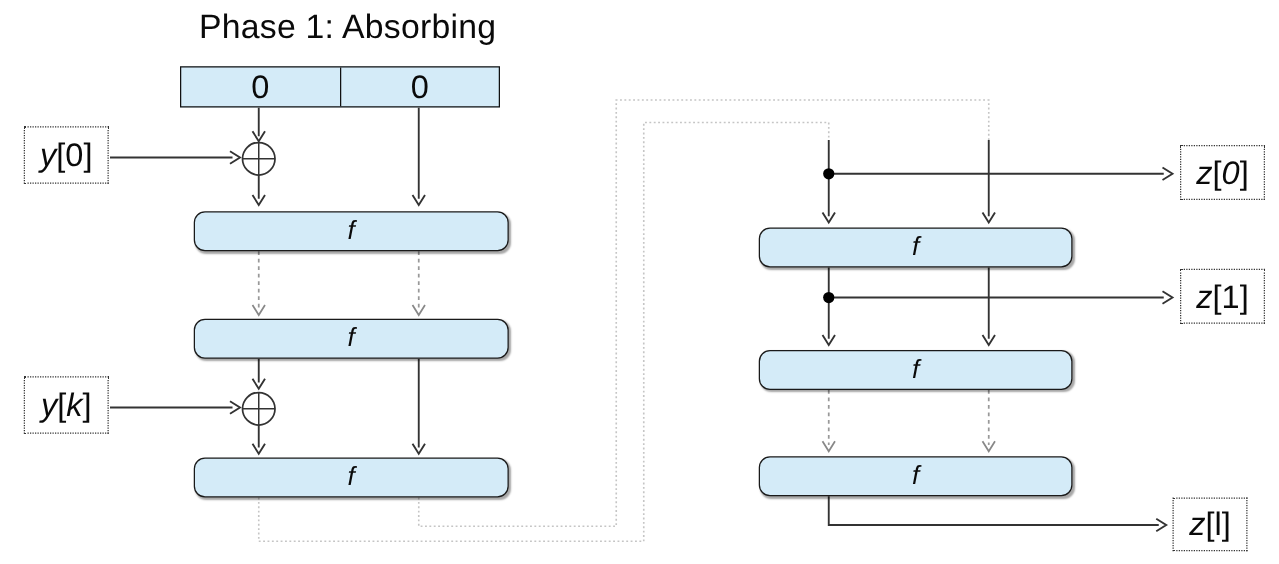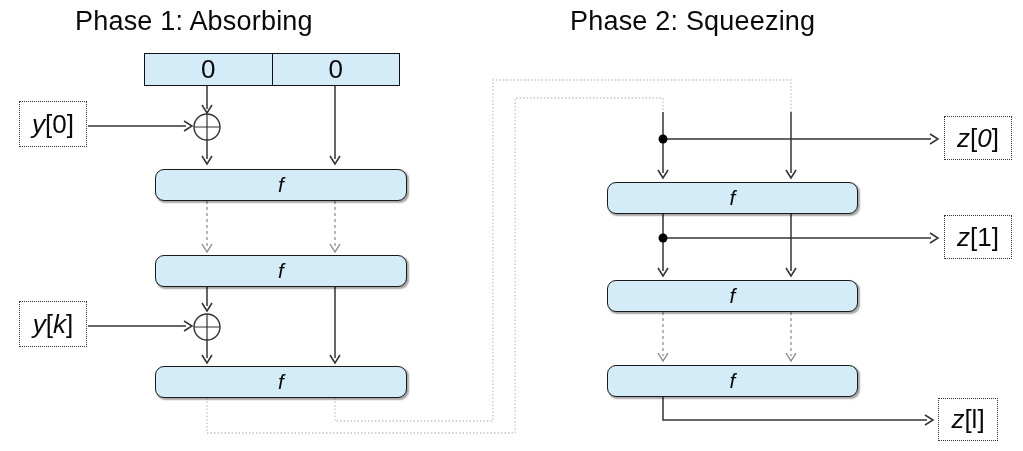--- a/index.html
+++ b/index.html
@@ -2,21 +2,21 @@
 <html><head>
 <meta charset="utf-8">
 <style>
   html,body{margin:0;padding:0;background:#fff;}
   .stage{
     position:relative;width:1023px;height:451px;background:#ffffff;overflow:hidden;
     font-family:"Liberation Sans", sans-serif;color:#111;
   }
   .wires{position:absolute;left:0;top:0;z-index:1;}
   .phase-title{
-    position:absolute;z-index:3;text-align:left;font-size:27px;letter-spacing:.2px;color:#0a0a0a;
+    position:absolute;z-index:3;text-align:right;font-size:27px;letter-spacing:.2px;color:#0a0a0a;
   }
   .state-bar{
     position:absolute;z-index:2;display:flex;
     background:#d4ebf8;border:1.6px solid #111;box-sizing:border-box;
   }
   .state-cell{
     flex:1;display:flex;align-items:center;justify-content:center;
     font-size:26px;color:#0a0a0a;
   }
   .state-cell.first{border-right:1.6px solid #111;}
@@ -102,21 +102,20 @@
     <g>
       <circle cx="207" cy="327" r="13" fill="#ffffff" stroke="#333333" stroke-width="1.4"></circle>
       <path d="M207 314 V340 M194 327 H220" stroke="#333333" stroke-width="1.2" fill="none"></path>
     </g>
 
     <circle cx="663" cy="139" r="4.5" fill="#000"></circle>
     <circle cx="663" cy="238" r="4.5" fill="#000"></circle>
   </svg>
 
   <div class="phase-title" style="left:75px;top:6px;width:322px;">Phase 1: Absorbing</div>
-  <div class="phase-title" style="left:570px;top:6px;width:330px;">Phase 2: Squeezing</div>
 
   <div class="state-bar" style="left:144px;top:53px;width:256px;height:33px;">
     <div class="state-cell first">0</div>
     <div class="state-cell">0</div>
   </div>
 
   <div class="f-box" style="left:155px;top:169px;width:252px;height:32px;">f</div>
   <div class="f-box" style="left:155px;top:255px;width:252px;height:32px;">f</div>
   <div class="f-box" style="left:155px;top:366px;width:252px;height:32px;">f</div>
 

